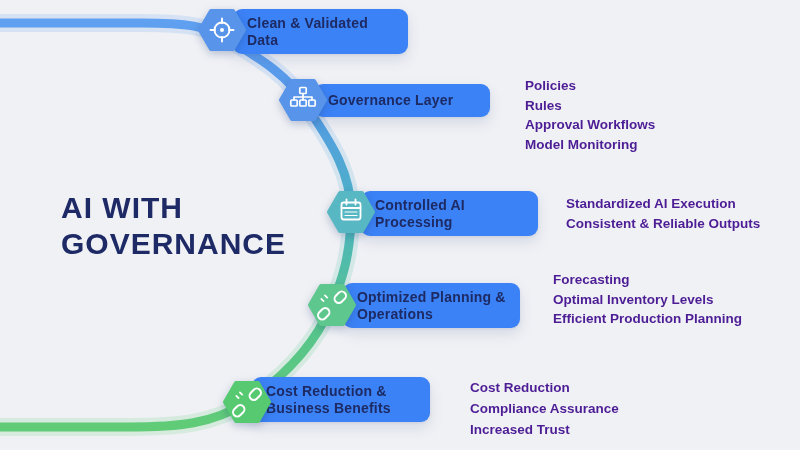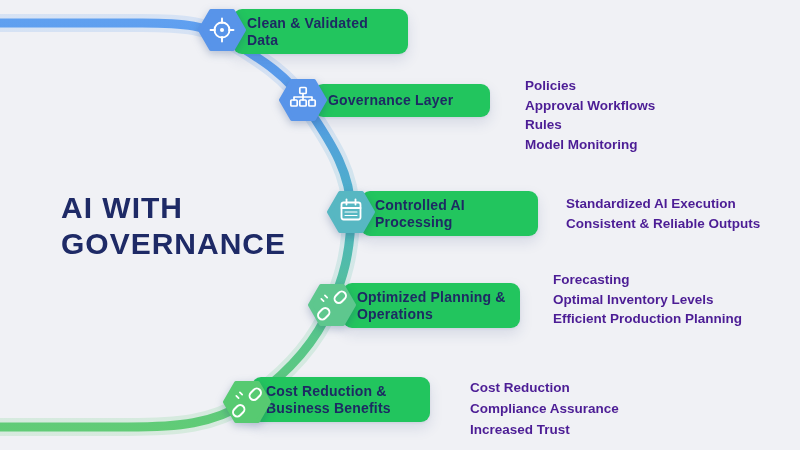--- a/index.html
+++ b/index.html
@@ -6,21 +6,21 @@
   html,body { width:800px; height:450px; overflow:hidden; }
   body { font-family:"Liberation Sans", sans-serif; }
   .stage { position:relative; width:800px; height:450px; background:#f0f1f5; overflow:hidden; }
 
   .path-svg { position:absolute; left:0; top:0; width:800px; height:450px; }
 
   .title { position:absolute; left:61px; top:190px; font-size:30px; font-weight:700;
            letter-spacing:1px; line-height:36px; color:#1e2a66; }
   .title span { display:block; }
 
-  .card { position:absolute; background:#22c55e; border-radius:9px;
+  .card { position:absolute; background:#3b82f6; border-radius:9px;
           box-shadow:0 6px 14px rgba(40,60,120,0.13), 0 1px 3px rgba(40,60,120,0.08);
           display:flex; align-items:center; padding:6px 12px 6px 14px; }
   .card-label { font-size:14px; font-weight:700; color:#1d2a63; line-height:16.5px; letter-spacing:0.2px; }
 
   .c1 { left:233px; top:9px;   width:175px; min-height:35px; }
   .c2 { left:314px; top:84px;  width:176px; min-height:33px; }
   .c3 { left:361px; top:191px; width:177px; min-height:41px; }
   .c4 { left:343px; top:283px; width:177px; min-height:42px; }
   .c5 { left:252px; top:377px; width:178px; min-height:44px; }
 
@@ -91,22 +91,22 @@
         <rect x="20.8" y="10.5" width="6.4" height="6" rx="1"></rect>
         <path d="M24 16.5 V 20 M15 20 H 33 M15 20 V 23 M24 20 V 23 M33 20 V 23"></path>
         <rect x="11.8" y="23" width="6.4" height="6" rx="1"></rect>
         <rect x="20.8" y="23" width="6.4" height="6" rx="1"></rect>
         <rect x="29.8" y="23" width="6.4" height="6" rx="1"></rect>
       </g>
     </svg>
   </div>
   <div class="details d2">
     <span>Policies</span>
+    <span>Rules</span>
     <span>Approval Workflows</span>
-    <span>Rules</span>
     <span>Model Monitoring</span>
   </div>
 
   <div class="card c3">
     <span class="card-label">Controlled AI Processing</span>
   </div>
   <div class="hex h3" style="color: rgb(87, 183, 194);">
     <svg viewBox="0 0 48 46">
       <polygon points="13,4 35,4 46,23 35,42 13,42 2,23" fill="currentColor" stroke="currentColor" stroke-width="4" stroke-linejoin="round"></polygon>
       <g stroke="#ffffff" stroke-width="1.8" fill="none" stroke-linecap="round">

